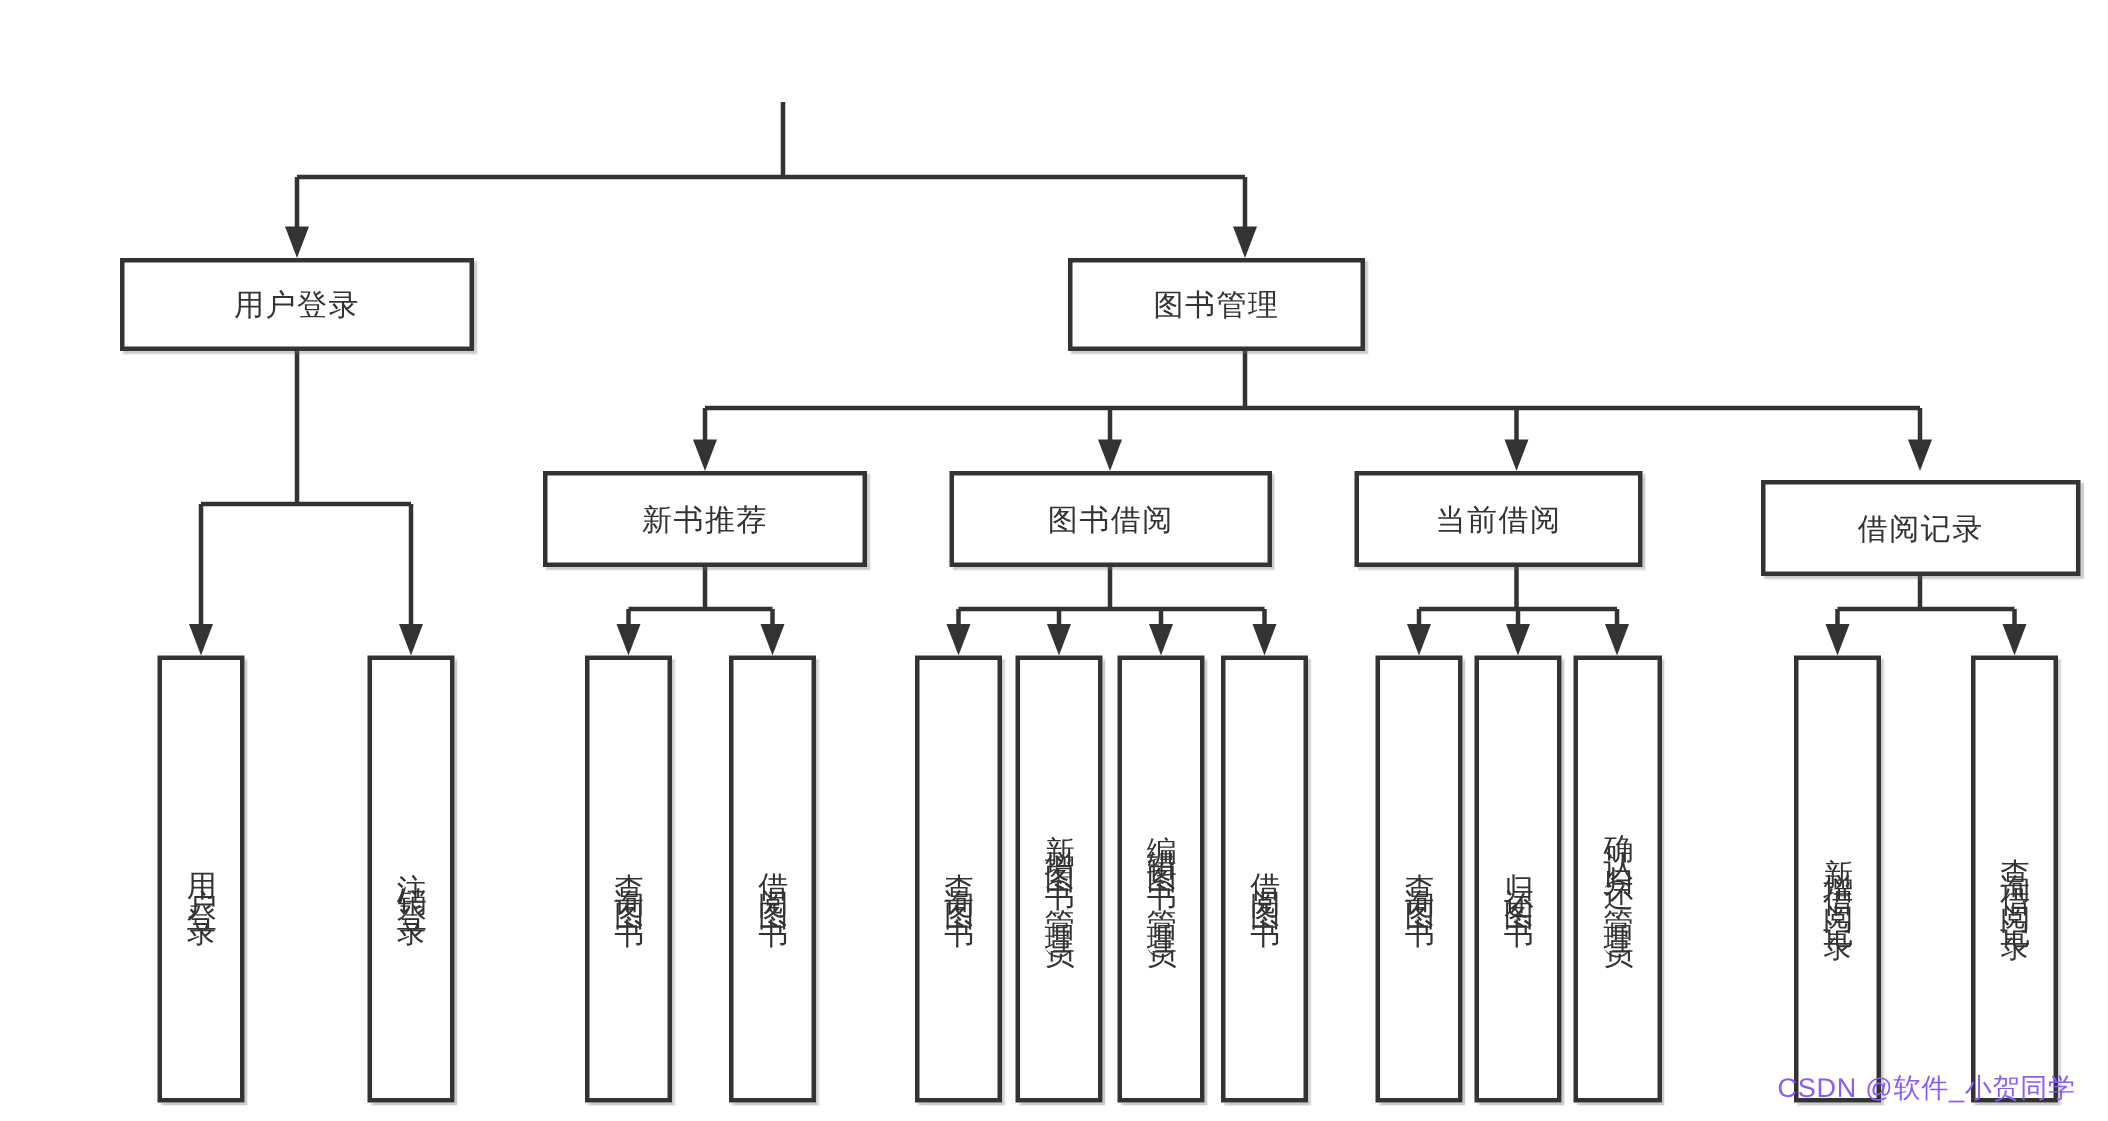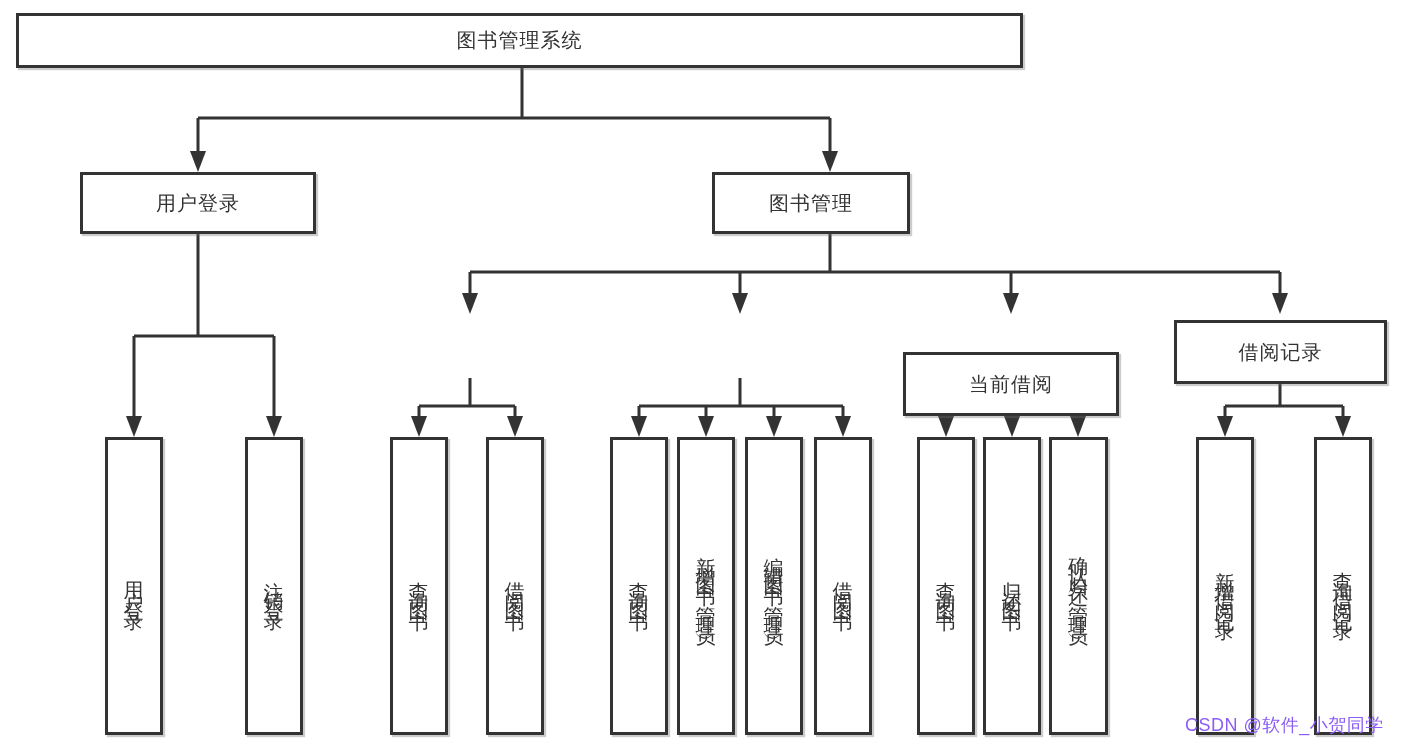--- a/index.html
+++ b/index.html
@@ -86,32 +86,35 @@
       <polygon points="766,416 782,416 774,437"></polygon>
       <polygon points="835,416 851,416 843,437"></polygon>
       <polygon points="938,416 954,416 946,437"></polygon>
       <polygon points="1004,416 1020,416 1012,437"></polygon>
       <polygon points="1070,416 1086,416 1078,437"></polygon>
       <polygon points="1217,416 1233,416 1225,437"></polygon>
       <polygon points="1335,416 1351,416 1343,437"></polygon>
     </g>
   </svg>
 
-  <div class="node" style="left:16px; top:13px; width:1007px; height:55px;">
-    <span class="hlabel">图书管理系统</span>
-  </div>
 
   <div class="node" style="left:80px; top:172px; width:236px; height:62px;">
     <span class="hlabel">用户登录</span>
   </div>
   <div class="node" style="left:712px; top:172px; width:198px; height:62px;">
     <span class="hlabel">图书管理</span>
   </div>
 
-  <div class="node" style="left:903px; top:314px; width:216px; height:64px;margin-top:38px;">
+  <div class="node" style="left:362px; top:314px; width:216px; height:64px;">
+    <span class="hlabel">新书推荐</span>
+  </div>
+  <div class="node" style="left:633px; top:314px; width:215px; height:64px;">
+    <span class="hlabel">图书借阅</span>
+  </div>
+  <div class="node" style="left:903px; top:314px; width:192px; height:64px;">
     <span class="hlabel">当前借阅</span>
   </div>
   <div class="node" style="left:1174px; top:320px; width:213px; height:64px;">
     <span class="hlabel">借阅记录</span>
   </div>
 
   <div class="node" style="left:105px; top:437px; width:58px; height:298px;">
     <span class="vtext">用户登录</span>
   </div>
   <div class="node" style="left:245px; top:437px; width:58px; height:298px;">

